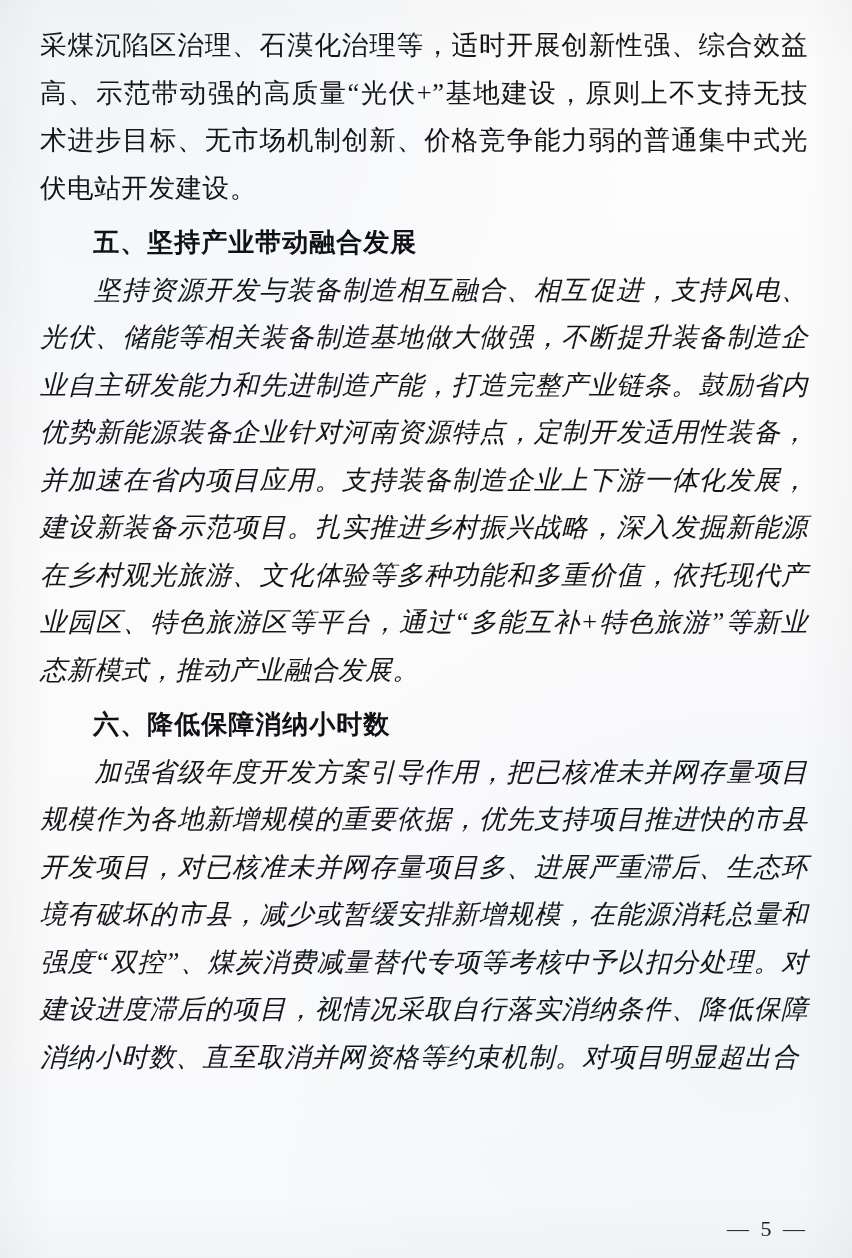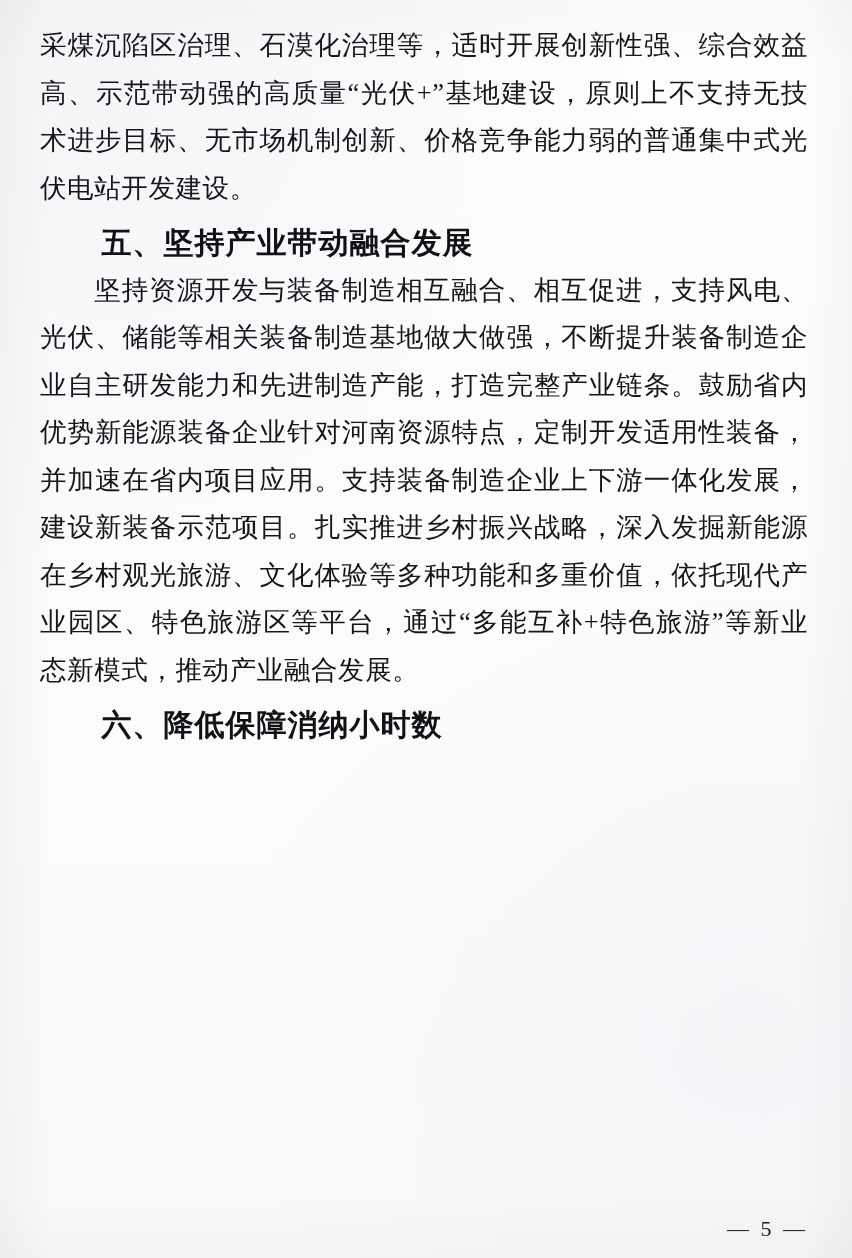--- a/index.html
+++ b/index.html
@@ -35,27 +35,28 @@
     text-justify: inter-ideograph;
     color: #15161a;
   }
 
   .para {
     margin: 0;
     text-indent: 0;
   }
   .para.indent {
     text-indent: 2.05em;
+    font-style: italic;
   }
 
   .heading {
     margin: 5px 0 0 0;
     font-family: Liberation Serif, serif;
     font-weight: 700;
-    font-size: 30px;
+    font-size: 26px;
     line-height: 47.5px;
     letter-spacing: 1px;
     text-indent: 2.05em;
     color: #111216;
   }
 
   .spacer-sm { height: 2px; }
 
   .page-number {
     position: absolute;
@@ -93,19 +94,20 @@
     <div class="spacer-sm"></div>
 
     <h2 class="heading">五、坚持产业带动融合发展</h2>
 
     <p class="para indent">坚持资源开发与装备制造相互融合、相互促进，支持风电、光伏、储能等相关装备制造基地做大做强，不断提升装备制造企业自主研发能力和先进制造产能，打造完整产业链条。鼓励省内优势新能源装备企业针对河南资源特点，定制开发适用性装备，并加速在省内项目应用。支持装备制造企业上下游一体化发展，建设新装备示范项目。扎实推进乡村振兴战略，深入发掘新能源在乡村观光旅游、文化体验等多种功能和多重价值，依托现代产业园区、特色旅游区等平台，通过“多能互补+特色旅游”等新业态新模式，推动产业融合发展。</p>
 
     <div class="spacer-sm"></div>
 
     <h2 class="heading">六、降低保障消纳小时数</h2>
 
+    <p class="para indent">加强省级年度开发方案引导作用，把已核准未并网存量项目规模作为各地新增规模的重要依据，优先支持项目推进快的市县开发项目，对已核准未并网存量项目多、进展严重滞后、生态环境有破坏的市县，减少或暂缓安排新增规模，在能源消耗总量和强度“双控”、煤炭消费减量替代专项等考核中予以扣分处理。对建设进度滞后的项目，视情况采取自行落实消纳条件、降低保障消纳小时数、直至取消并网资格等约束机制。对项目明显超出合</p>
 
   </div>
 
   <div class="page-number">— 5 —</div>
 
   <div class="scan-overlay"></div>
 </div>
 
 </body></html>

